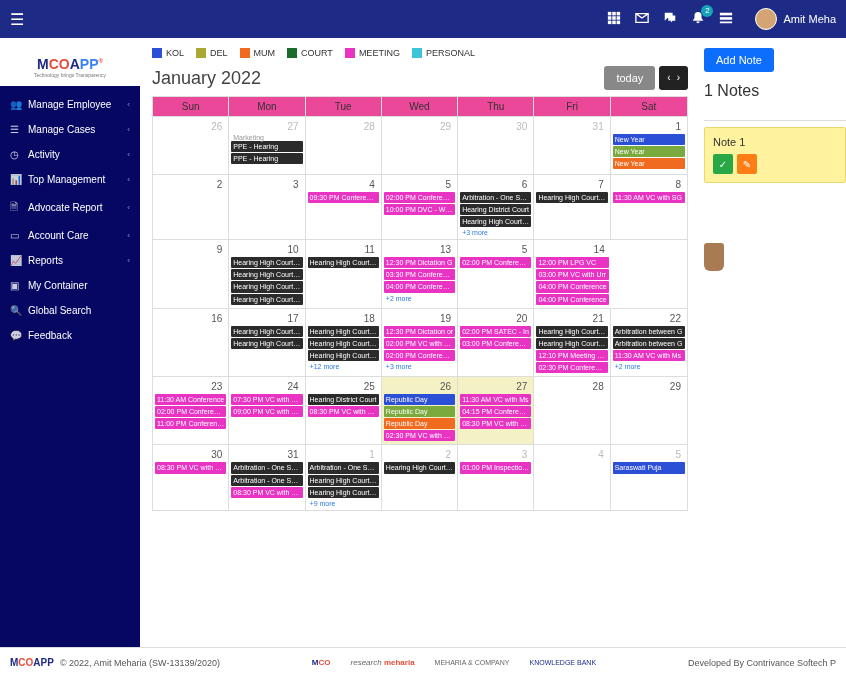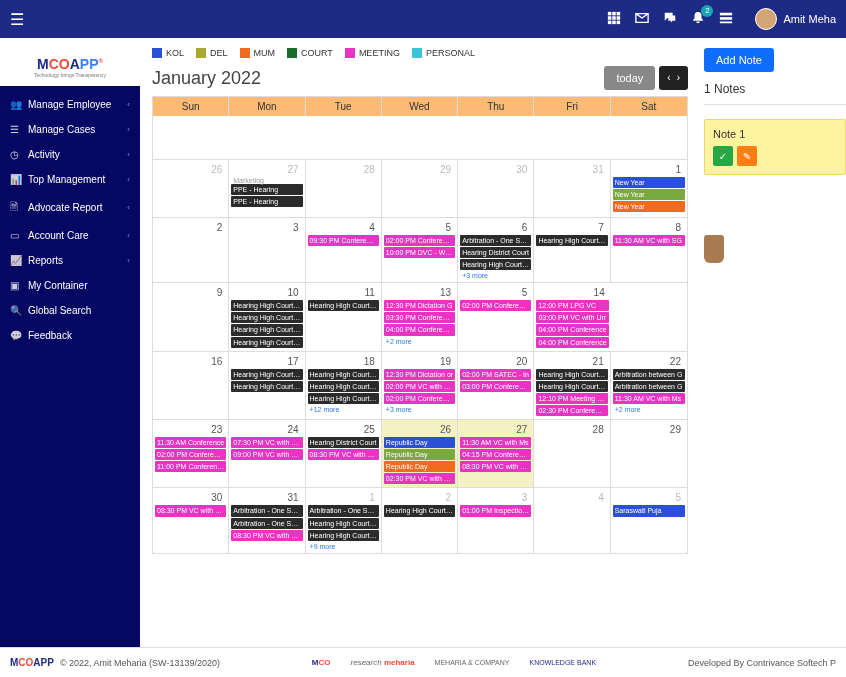--- a/index.html
+++ b/index.html
@@ -48,42 +48,42 @@
 .cal-header { display: flex; align-items: center; margin-bottom: 6px; }
 .cal-title { font-size: 18px; font-weight: normal; color: #444; }
 .cal-nav { margin-left: auto; display: flex; gap: 4px; }
 .btn-today { background: #888; color: #fff; border: none; padding: 6px 12px; font-size: 11px; border-radius: 3px; cursor: pointer; }
 .btn-arrows { background: #222; color: #fff; border: none; padding: 6px 8px; border-radius: 3px; display: flex; gap: 6px; cursor: pointer; }
 .btn-arrows span { font-size: 10px; }
 
 
 .cal-grid { border: 1px solid #ddd; }
 .cal-days { display: grid; grid-template-columns: repeat(7, 1fr); }
-.day-head { text-align: center; font-size: 10px; padding: 4px 0; border-right: 1px solid #ddd; background: #fdba74; }
+.day-head { text-align: center; font-size: 10px; padding: 4px 0; border-right: 1px solid #ddd; background: #ec4899; }
 .day-head:last-child { border-right: none; }
-.cal-weeks { display: grid; grid-template-rows: repeat(6, auto); margin-top: 43px; }
+.cal-weeks { display: grid; grid-template-rows: repeat(6, auto); }
 .week { display: grid; grid-template-columns: repeat(7, 1fr); border-top: 1px solid #ddd; min-height: 58px; }
 .cell { border-right: 1px solid #ddd; padding: 2px; position: relative; overflow: hidden; }
 .cell:last-child { border-right: none; }
 .date-num { text-align: right; font-size: 10px; color: #555; padding: 2px 4px; }
 .date-num.muted { color: #bbb; }
 .cell.hl-yellow { background: #f4f2c5; }
 
 .ev { font-size: 7px; padding: 1px 2px; border-radius: 1px; margin-bottom: 1px; white-space: nowrap; overflow: hidden; text-overflow: ellipsis; color: #fff; cursor: pointer; line-height: 1.3; }
 .ev-dark { background: #2b2b2b; }
 .ev-pink { background: #e934c3; }
 .ev-blue { background: #2c4fd8; }
 .ev-green { background: #7aa93d; }
 .ev-orange { background: #f06a1f; }
 .more-link { font-size: 7px; color: #2c7be5; cursor: pointer; padding: 1px 2px; }
 .allday-text { font-size:7px; color:#999; padding:0 2px; }
 
 
 .btn-addnote { background: #0d6efd; color: #fff; border: none; padding: 6px 12px; font-size: 11px; border-radius: 3px; cursor: pointer; margin-bottom: 10px; }
-.notes-count { font-size: 12px; margin-bottom: 14px; padding-bottom: 8px; border-bottom: 1px solid #ddd; }
+.notes-count { font-size: 16px; margin-bottom: 6px; padding-bottom: 20px; border-bottom: 1px solid #ddd; }
 .note-card { background: #fff3a0; padding: 8px; border-radius: 2px; border:1px solid #e8d96a; }
 .note-title { font-size: 11px; margin-bottom: 6px; }
 .note-actions { display: flex; gap: 4px; }
 .note-btn { width: 20px; height: 20px; border: none; border-radius: 2px; color: #fff; font-size: 10px; cursor: pointer; display:flex; align-items:center; justify-content:center; }
 .note-btn.ok { background: #28a745; }
 .note-btn.edit { background: #fd7e14; }
 .note-avatar { width:20px; height:28px; background:#a87b52; border-radius:3px 3px 6px 6px; margin-top:60px; }
 
 
 .footer { height: 30px; border-top: 1px solid #ddd; display: flex; align-items: center; padding: 0 10px; font-size: 9px; color: #555; background:#fff; }

